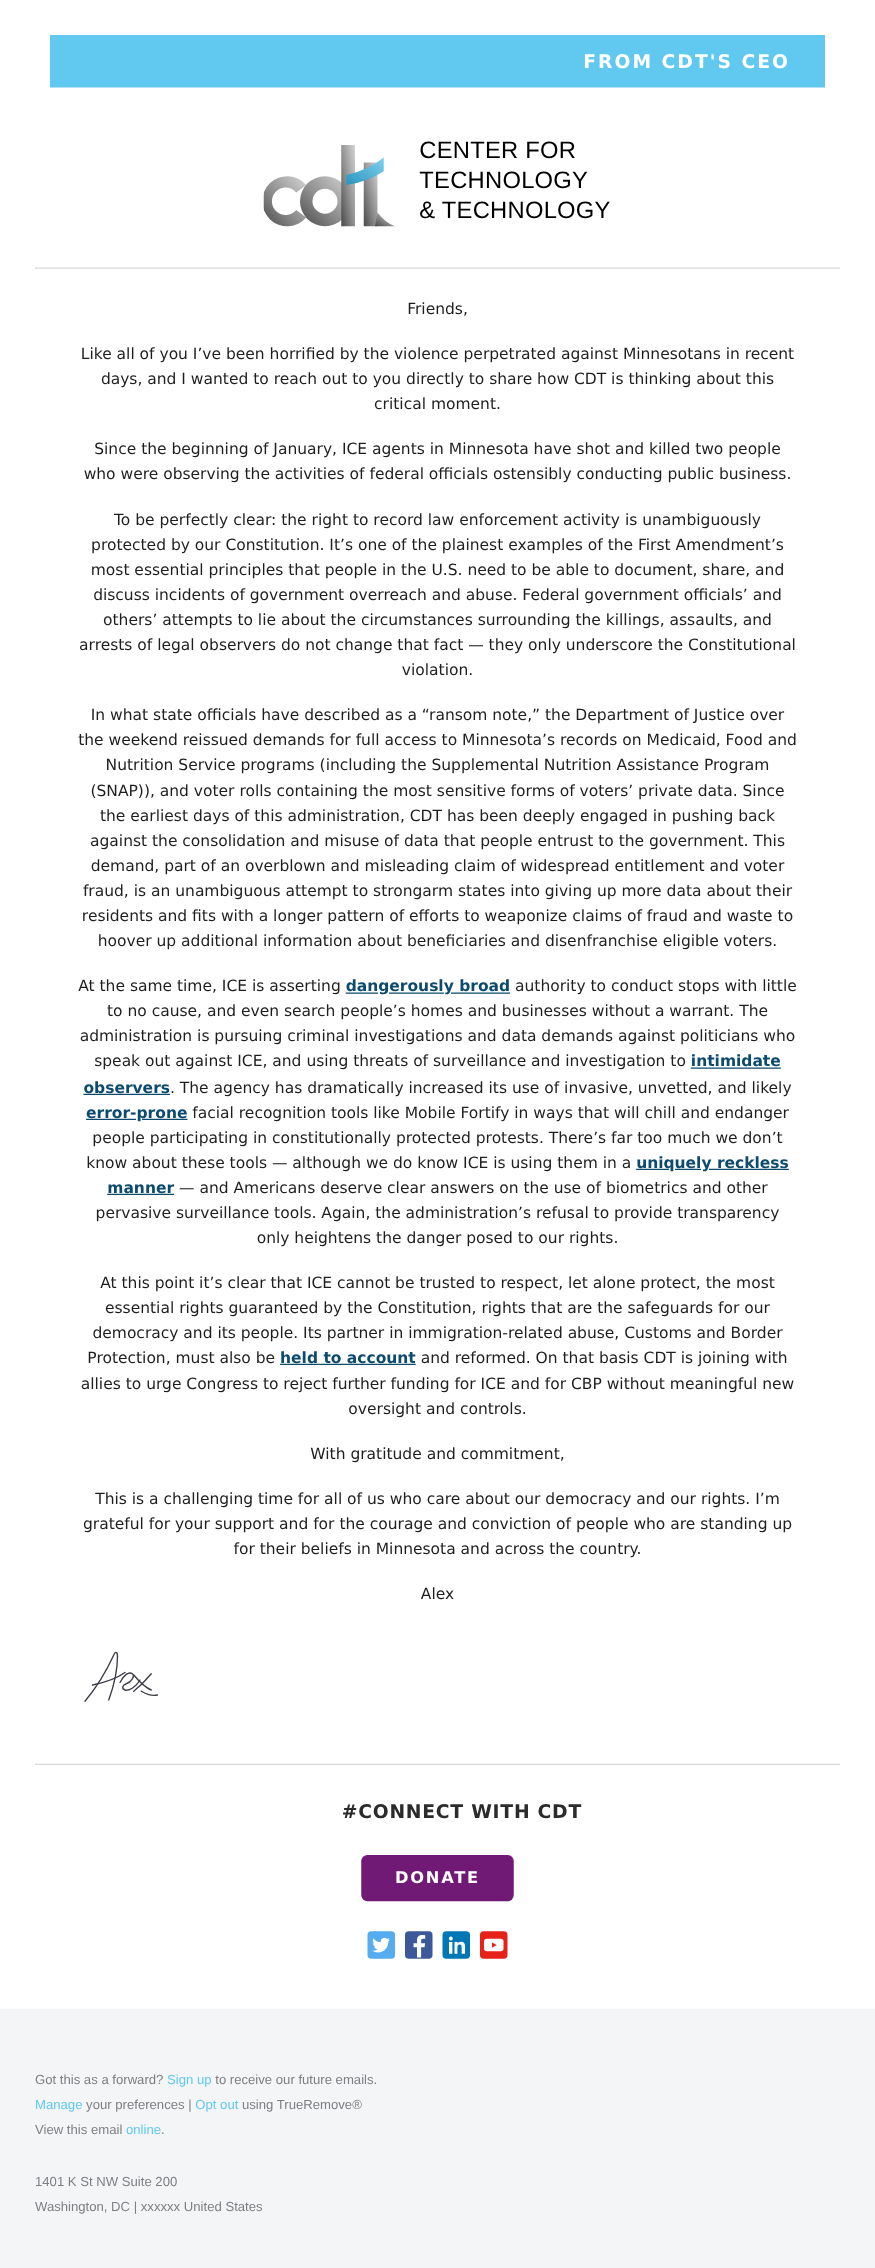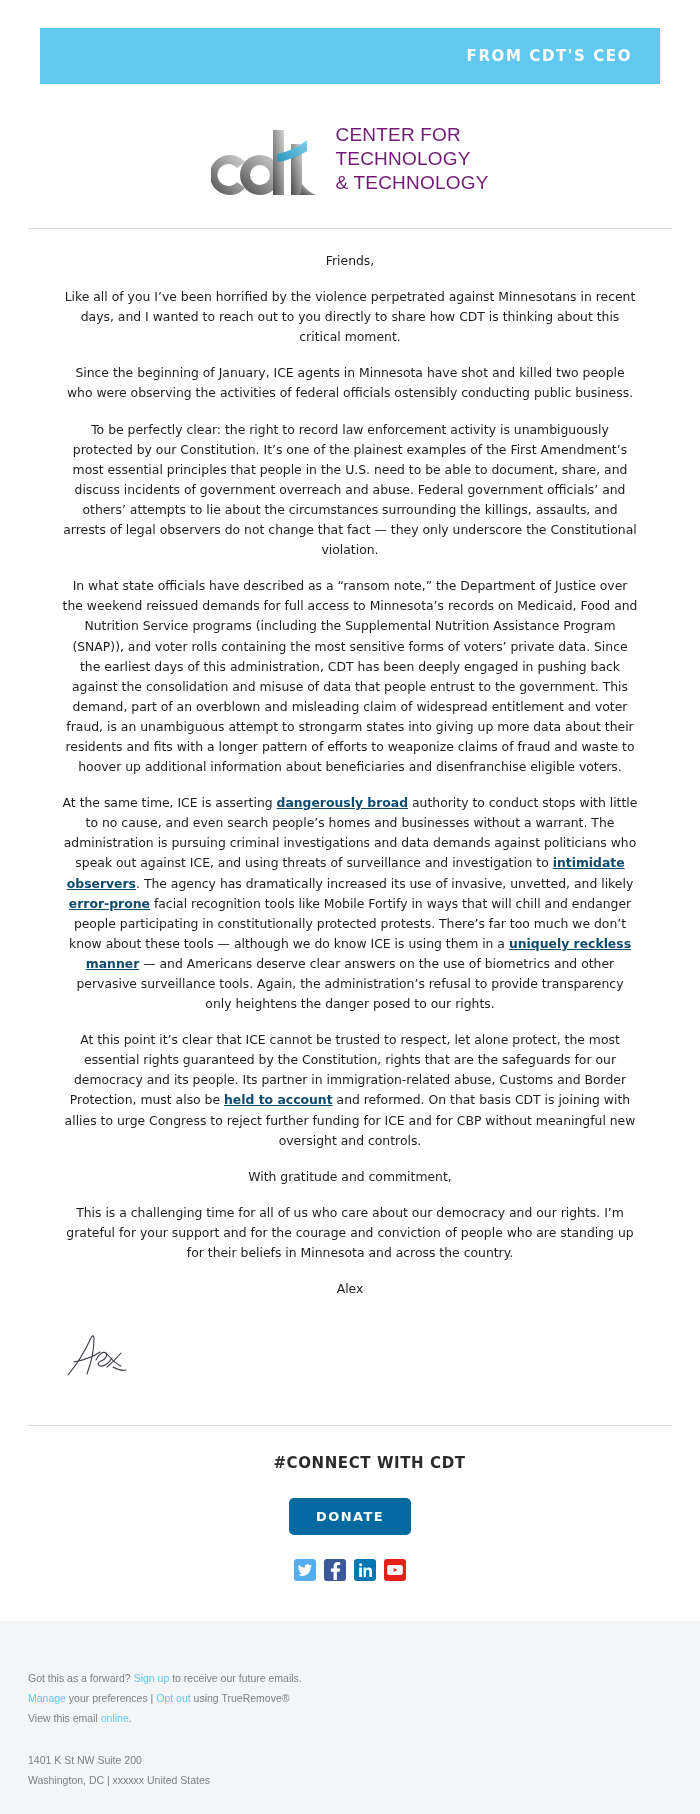--- a/index.html
+++ b/index.html
@@ -16,21 +16,21 @@
   .email-wrap {
     width: 700px;
     margin: 0 auto;
     background: #ffffff;
   }
 
   
   .top-spacer { height: 28px; background: #ffffff; }
   .banner {
     margin: 0 40px;
-    height: 56px;
+    height: 42px;
     background: #61c8ef;
     display: flex;
     align-items: center;
     justify-content: flex-end;
     box-sizing: border-box;
     padding-right: 28px;
   }
   .banner-title {
     color: #ffffff;
     font-size: 15px;
@@ -51,21 +51,21 @@
     position: relative;
     width: 112px;
     height: 92px;
     margin-right: 12px;
   }
   .logo-mark svg { display: block; }
   .logo-words {
     font-family: "Liberation Sans", sans-serif;
     font-size: 19px;
     line-height: 1.28;
-    color: #701a75;
+    color: #000000;
     letter-spacing: .2px;
     padding-bottom: 2px;
   }
 
   .rule {
     border-top: 1px solid #d8d8d8;
     margin: 0 28px;
   }
 
   
@@ -108,21 +108,21 @@
     font-size: 15px;
     font-weight: bold;
     letter-spacing: .6px;
     color: #2b2b2b;
     font-family: "DejaVu Sans", sans-serif;
     padding-left: 39px;
   }
   .donate-wrap { text-align: center; padding: 26px 0 18px 0; }
   .donate-btn {
     display: inline-block;
-    background: #0369a1;
+    background: #701a75;
     color: #ffffff;
     border: none;
     border-radius: 5px;
     padding: 11px 27px;
     font-size: 13px;
     font-weight: bold;
     letter-spacing: 1.4px;
     font-family: "DejaVu Sans", sans-serif;
     cursor: pointer;
   }

